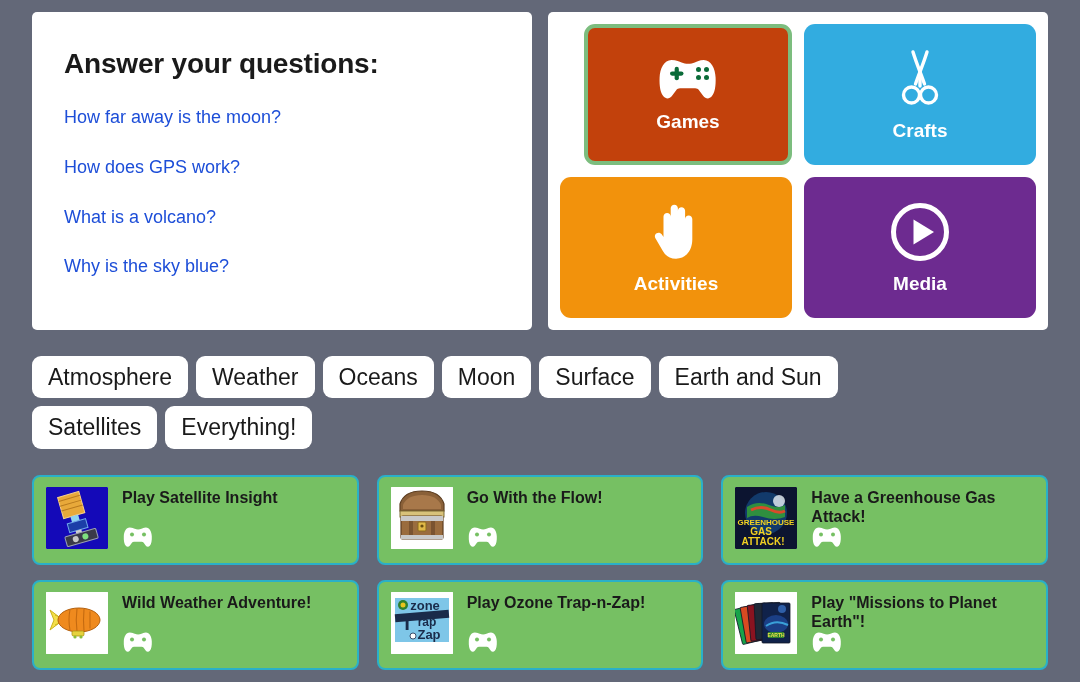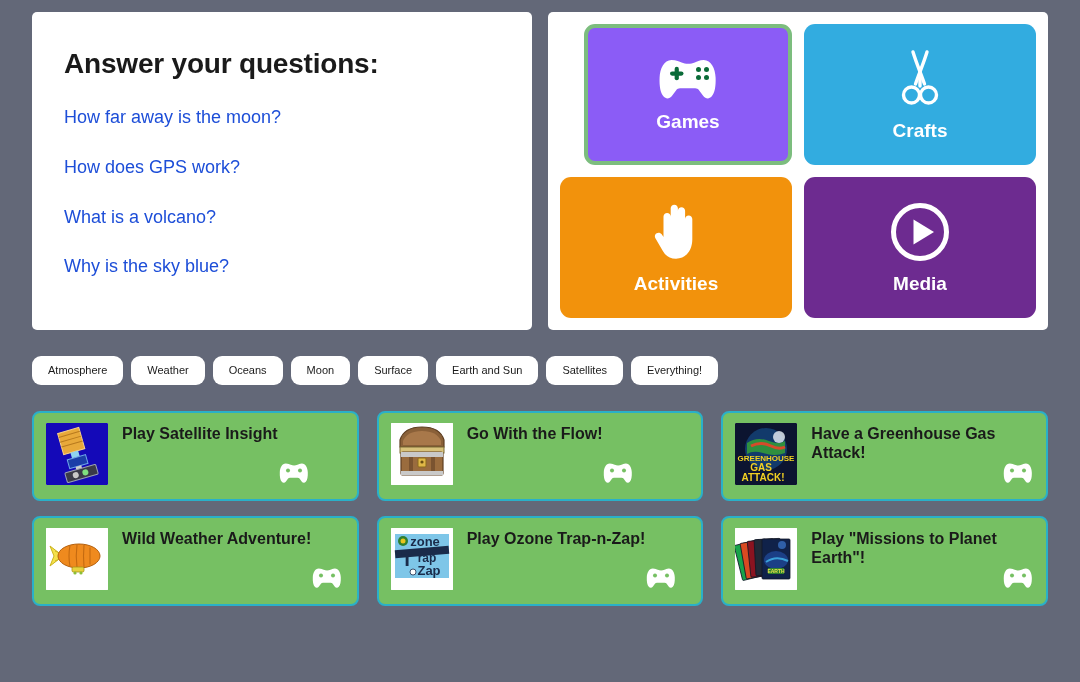--- a/index.html
+++ b/index.html
@@ -85,21 +85,21 @@
     flex-wrap: wrap;
     gap: 8px;
     padding: 26px 32px 0 32px;
     max-width: 920px;
     box-sizing: border-box;
   }
   .chip {
     background: #ffffff;
     border-radius: 9px;
     padding: 8px 16px;
-    font-size: 11px;
+    font-size: 23px;
     color: #1a1a1a;
     line-height: 1.15;
     white-space: nowrap;
   }
 
   
   .cards-grid {
     display: grid;
     grid-template-columns: repeat(3, 1fr);
     gap: 15px 18px;
@@ -125,21 +125,21 @@
     border-radius: 1px;
     overflow: hidden;
     position: relative;
     text-align: center;
   }
   .card-thumb svg { display: block; width: 100%; height: 100%; }
   .card-body {
     flex: 1 1 auto;
     min-width: 0;
     display: flex;
-    flex-direction: row;
+    flex-direction: column;
   }
   .card-title {
     font-size: 16px;
     font-weight: bold;
     color: #1a1a1a;
     line-height: 1.2;
     margin: 1px 0 0 0;
   }
   .card-type-icon {
     margin-top: auto;
@@ -154,21 +154,21 @@
   <div class="panel questions-panel">
     <h1 class="questions-title">Answer your questions:</h1>
     <p class="question-item">How far away is the moon?</p>
     <p class="question-item">How does GPS work?</p>
     <p class="question-item">What is a volcano?</p>
     <p class="question-item">Why is the sky blue?</p>
   </div>
 
   <div class="panel tiles-panel">
 
-    <div class="tile selected" id="tile-games" style="background: #8b5cf6; border-color: rgb(124, 189, 126); margin-left: 24px;">
+    <div class="tile selected" id="tile-games" style="background: #c2410c; border-color: rgb(124, 189, 126); margin-left: 24px;">
       <span class="tile-icon">
         <svg width="62" height="44" viewBox="0 0 62 44" aria-hidden="true">
           <path fill="#ffffff" d="M14.5 3C7 3 3 11.5 2.6 20.5 2.2 29 3.4 36 6.6 39.6c2.4 2.7 6.2 2.2 8.3-.6l4.3-5.8c.9-1.2 2.3-1.9 3.8-1.9h15.2c1.5 0 2.9.7 3.8 1.9l4.3 5.8c2.1 2.8 5.9 3.3 8.3.6 3.2-3.6 4.4-10.6 4-19.1C58.2 11.5 54.2 3 46.7 3c-4.3 0-6.7 1.6-8.9 2.6-2 .9-4.1 1.2-6.6 1.2s-4.6-.3-6.6-1.2C22.4 4.6 19.5 3 14.5 3z"></path>
           <rect x="13" y="14.5" width="13.5" height="4.2" rx="2.1" fill="#0a6b38"></rect>
           <rect x="17.65" y="9.85" width="4.2" height="13.5" rx="2.1" fill="#0a6b38"></rect>
           <circle cx="41.5" cy="12.5" r="2.5" fill="#0a6b38"></circle>
           <circle cx="49.5" cy="12.5" r="2.5" fill="#0a6b38"></circle>
           <circle cx="41.5" cy="20.5" r="2.5" fill="#0a6b38"></circle>
           <circle cx="49.5" cy="20.5" r="2.5" fill="#0a6b38"></circle>
         </svg>

